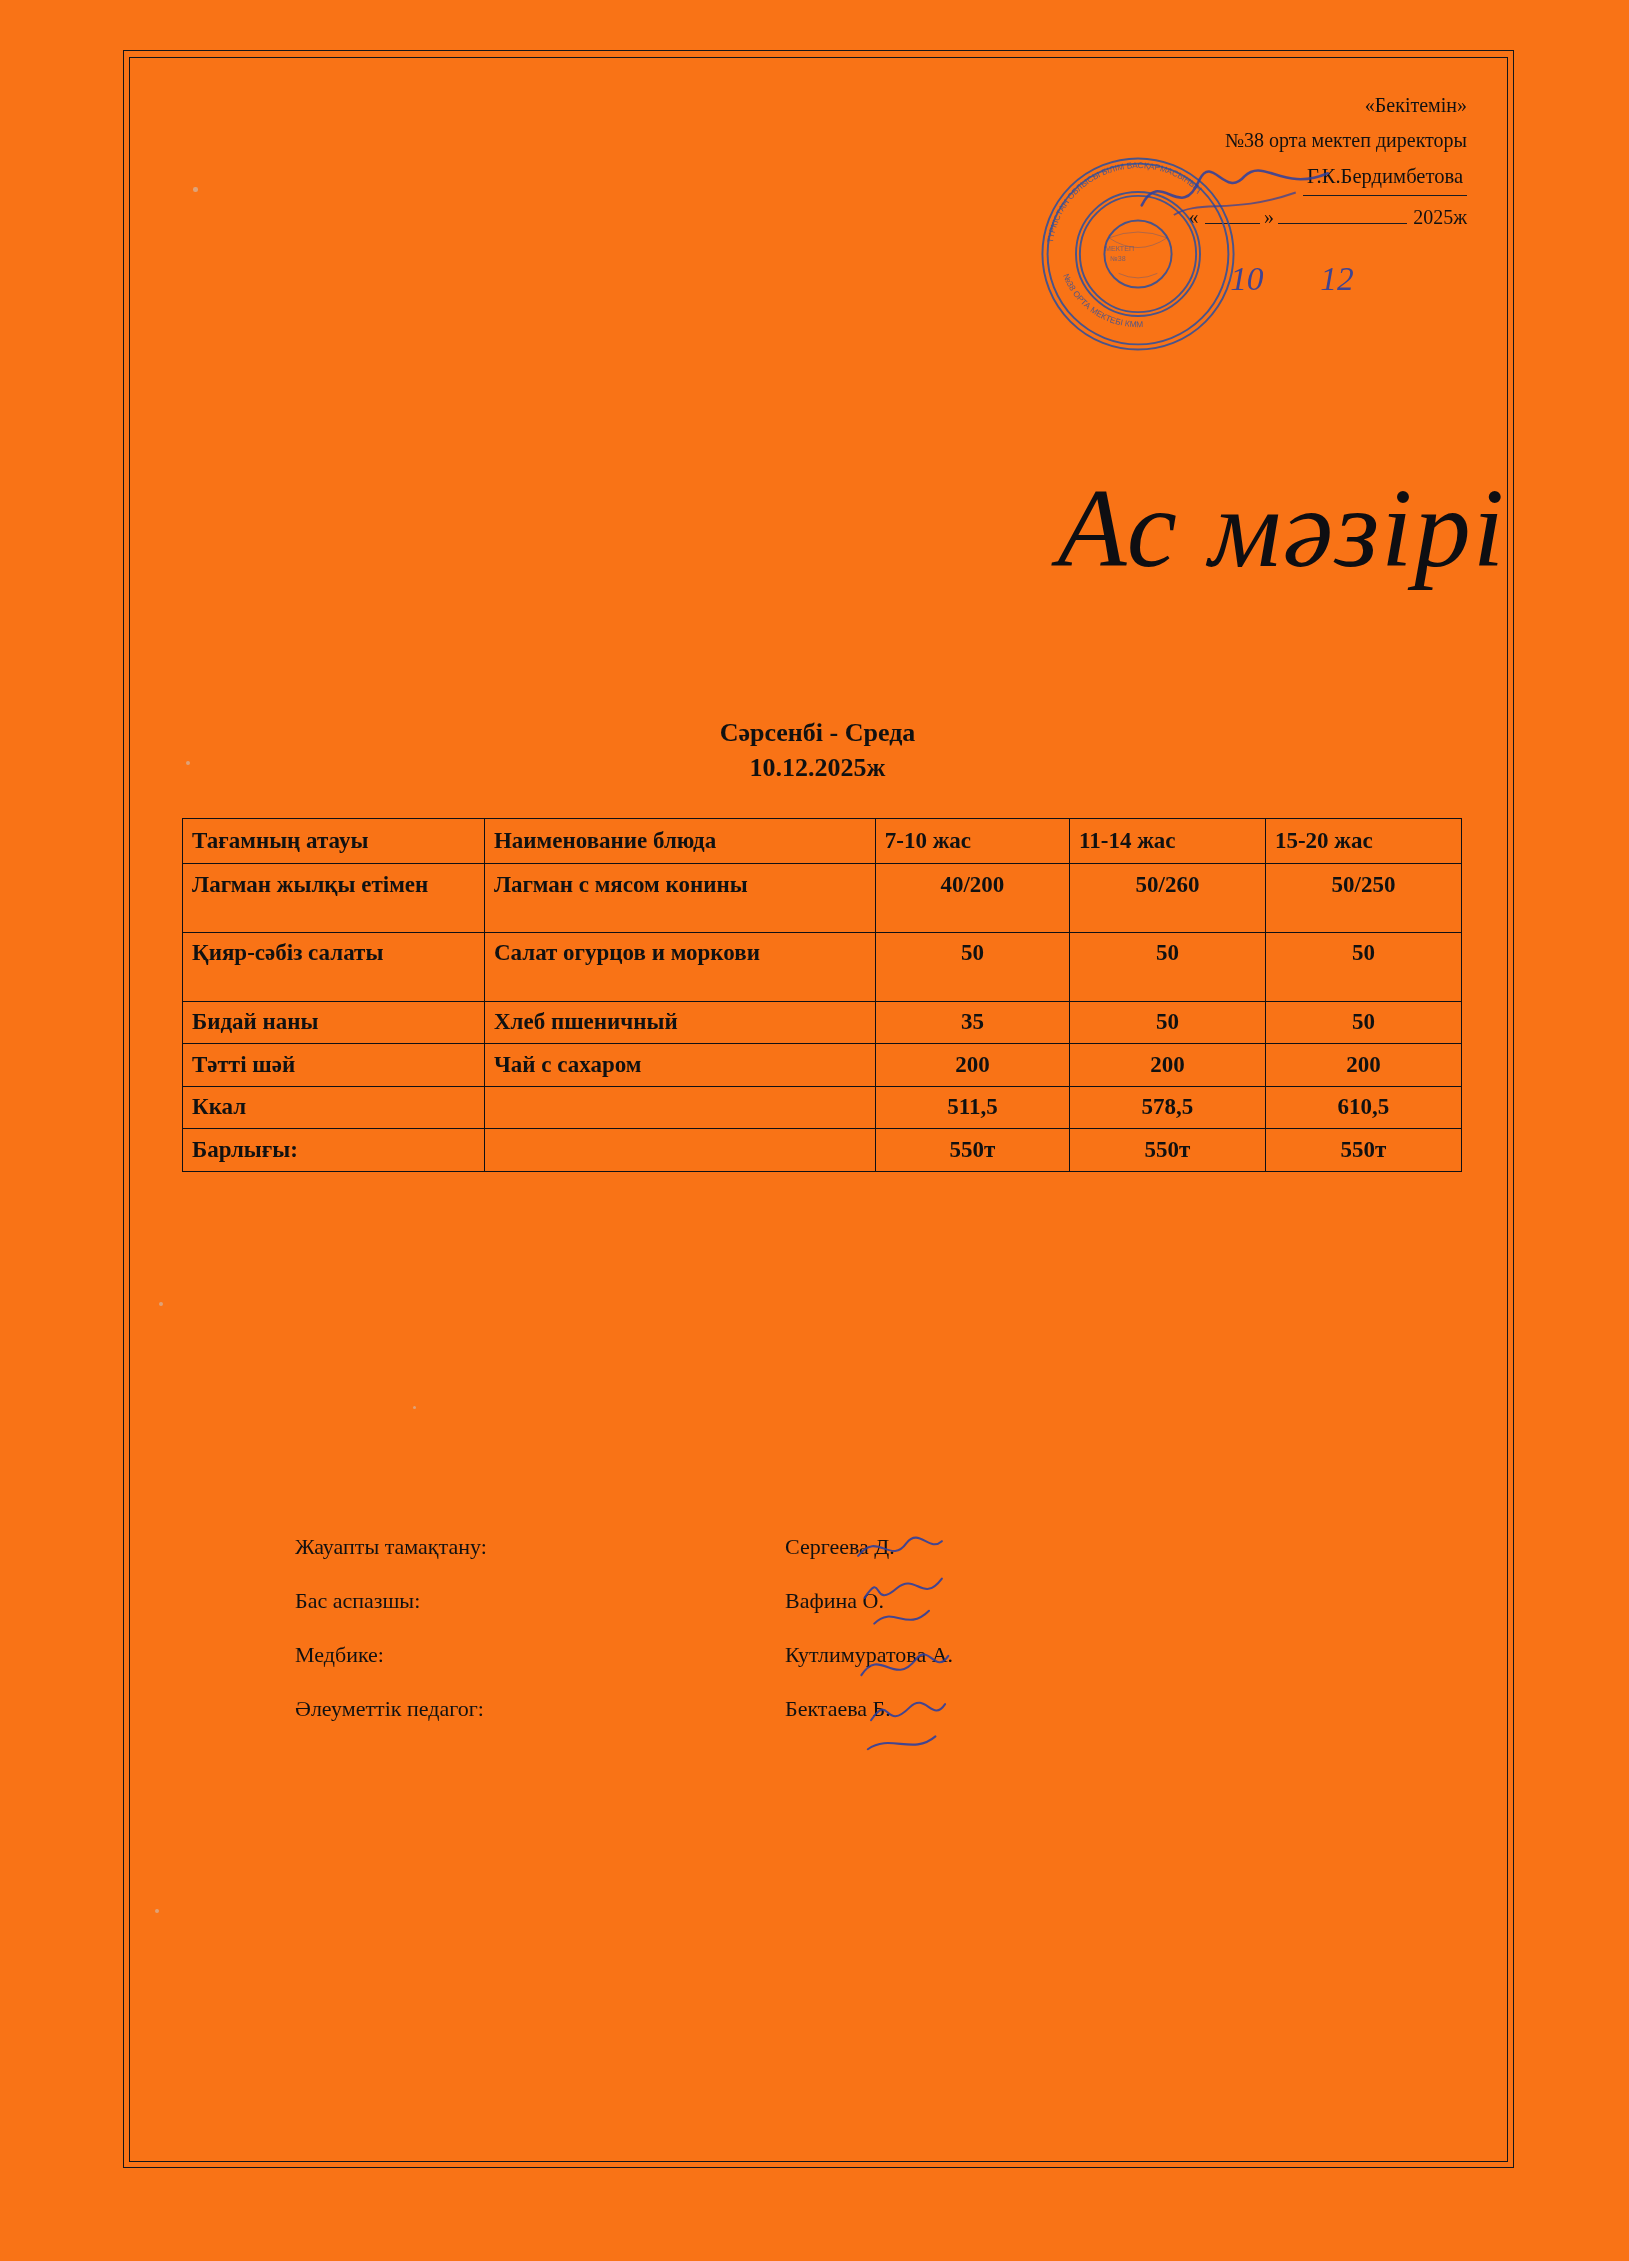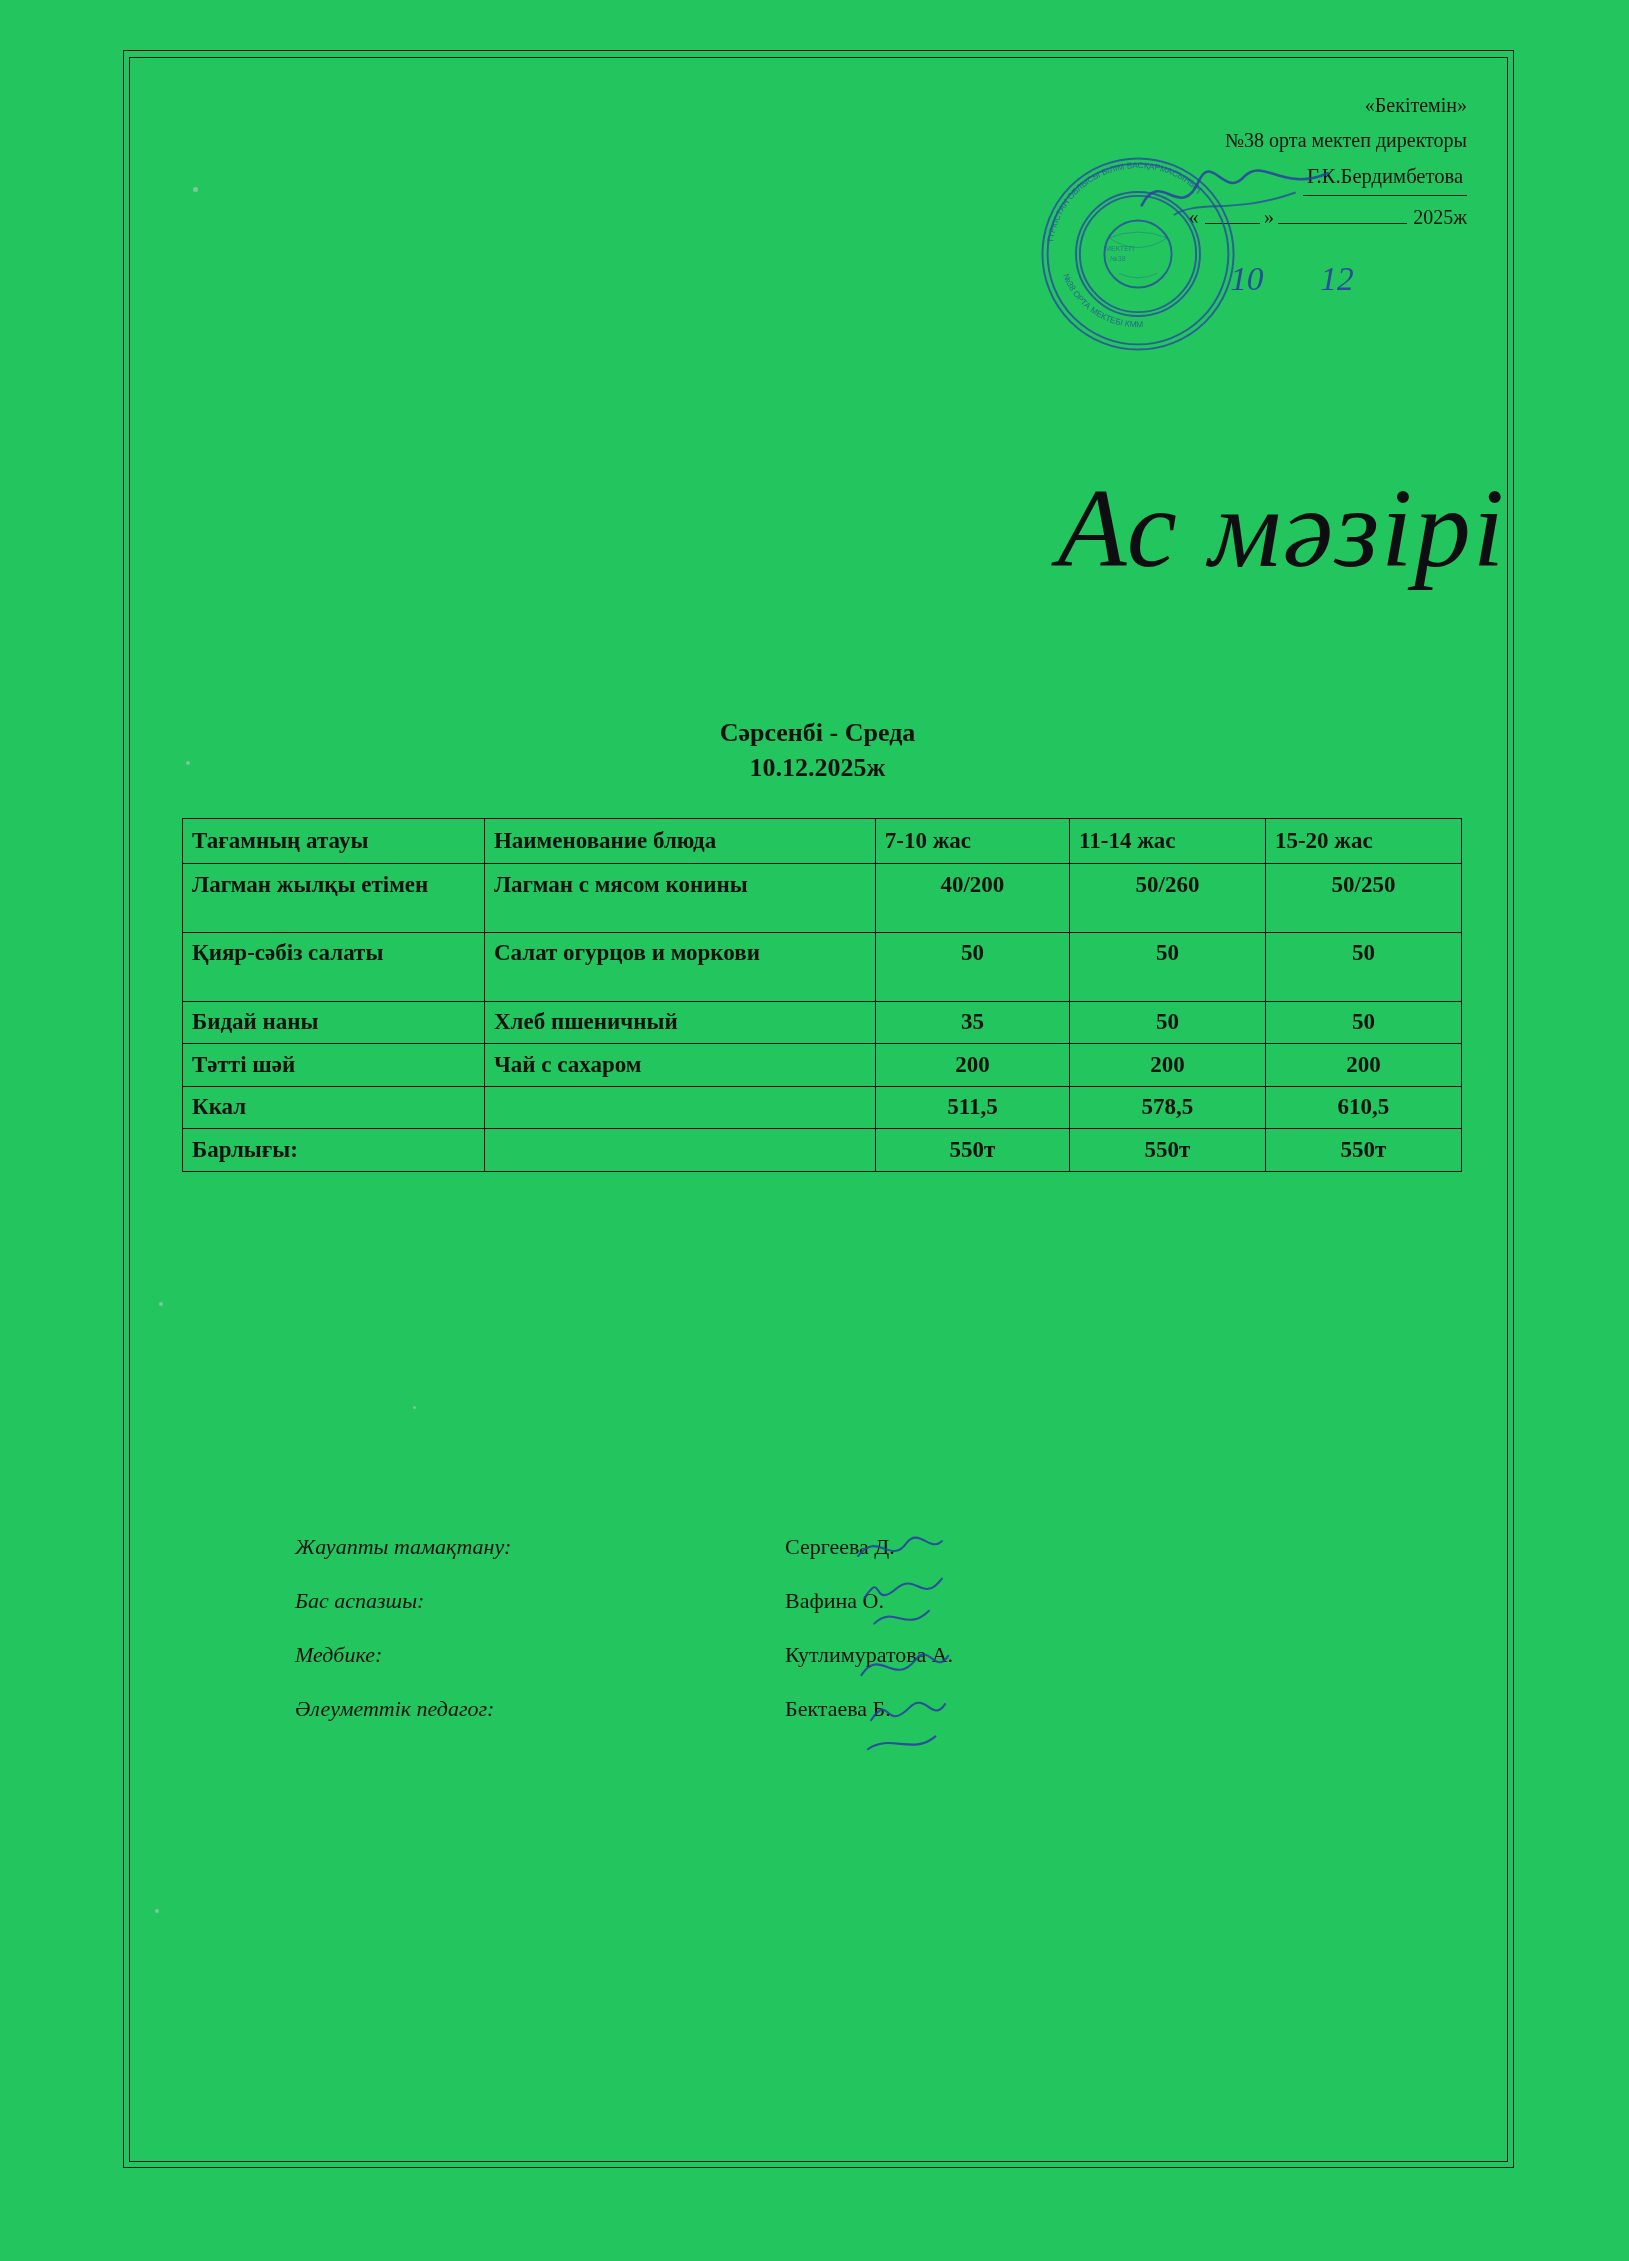--- a/index.html
+++ b/index.html
@@ -15,21 +15,21 @@
     position: relative;
     overflow: hidden;
   }
 
   
   .sheet {
     position: absolute;
     left: 0; top: 0;
     width: 1630px;
     height: 2261px;
-    background: #22c55e;
+    background: #f97316;
   }
 
   
   .frame-outer {
     position: absolute;
     left: 123px;
     top: 50px;
     width: 1389px;
     height: 2116px;
     border: 1.9px solid #15161a;
@@ -183,21 +183,21 @@
     left: 166px;
     top: 1477px;
     width: 903px;
     font-size: 22px;
   }
   .sign-row {
     display: flex;
     align-items: baseline;
     margin-bottom: 28px;
   }
-  .sign-role { width: 277px; font-style: italic; }
+  .sign-role { width: 277px; }
   .sign-gap  { width: 213px; }
   .sign-person { }
 
   .sig-scribble {
     position: absolute;
     left: 716px;
     top: 1470px;
     width: 168px;
     height: 277px;
     pointer-events: none;

